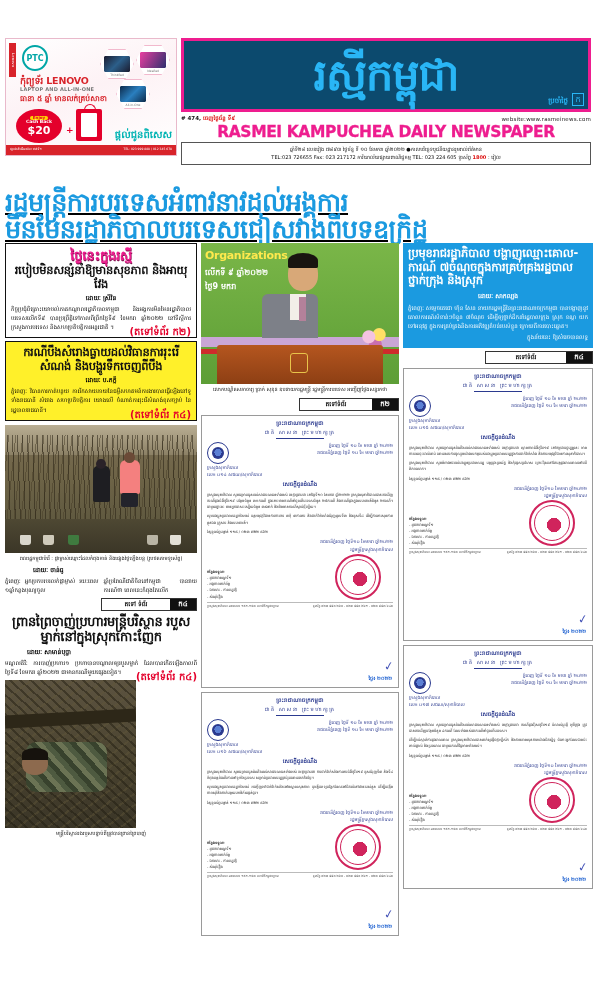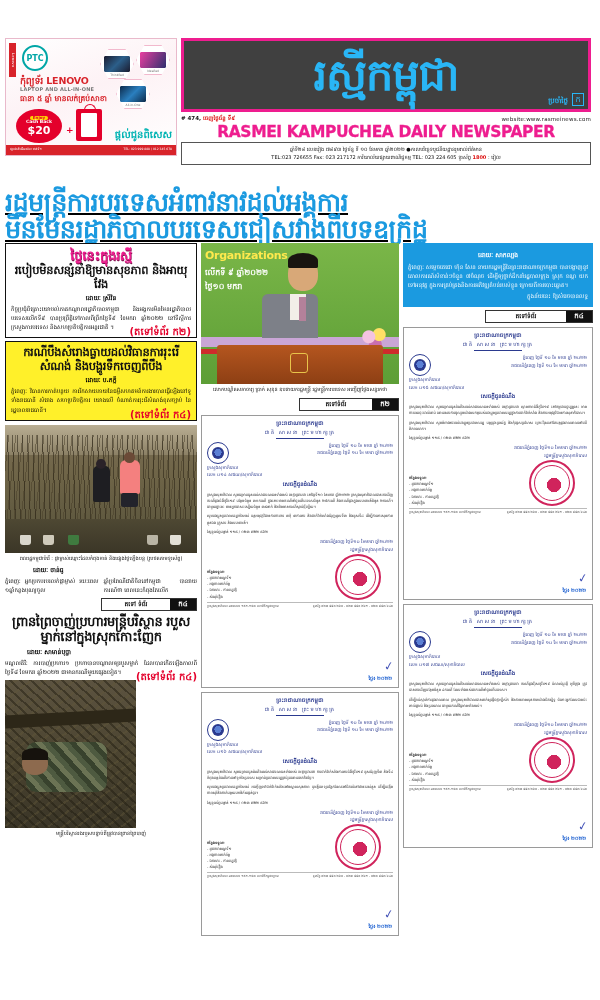--- a/index.html
+++ b/index.html
@@ -58,21 +58,21 @@
   .hex-c .scr { background: linear-gradient(135deg,#0d2a4a,#2a7fbf,#0d2a4a); }
   .hex .lbl { position: absolute; bottom: 1px; font-size: 3px; color: #777; }
   .ad-lenovo .khmer-cta { position: absolute; right: 4px; bottom: 12px; font-size: 10px; font-weight: bold; color: #00b3b3; }
   .ad-lenovo .footbar { position: absolute; left: 0; bottom: 0; width: 100%; height: 10px; background: #d8232a; color: #fff; font-size: 3px; padding: 2px 4px; }
   .ad-lenovo .footbar .fr { float: right; }
 
   
   .mast-center { flex: 1; display: flex; flex-direction: column; align-items: center; padding: 0 4px; }
   .logo-box {
     border: 3px solid #ee1d8f; width: 100%; height: 74px;
-    display: flex; align-items: center; justify-content: center; position: relative; background: #404040;
+    display: flex; align-items: center; justify-content: center; position: relative; background: #0c4a6e;
   }
   .logo-khmer { font-size: 43px; font-weight: bold; color: #29b6f6; letter-spacing: -1px; line-height: 1; }
   .logo-sub { position: absolute; right: 20px; bottom: 3px; font-size: 7px; color: #29b6f6; font-weight: bold; }
   .logo-badge { position: absolute; right: 4px; bottom: 3px; width: 12px; height: 13px; border: 1px solid #29b6f6; font-size: 8px; color: #29b6f6; display:flex; align-items:center; justify-content:center; }
   .issue-line { display: flex; width: 100%; align-items: center; justify-content: space-between; margin-top: 3px; font-size: 5.5px; }
   .issue-left { color: #111; font-weight: bold; }
   .issue-left .num { color: #111; }
   .issue-left .kh { color: #d11; }
   .issue-right { color: #222; letter-spacing: .2px; }
   .eng-title {
@@ -380,21 +380,21 @@
           <div class="hair"></div>
         </div>
         <div class="photo-cap">មន្ត្រីបរិស្ថានរងរបួសបន្ទាប់ពីត្រូវបានព្រានព្រៃបាញ់</div>
       </div>
     </div>
 
     <div class="col-mid">
       <div class="photo ph-official">
         <div class="banner-txt">Organizations</div>
         <div class="banner-kh1">លើកទី ៩ ឆ្នាំ២០២២</div>
-        <div class="banner-kh2">ថ្ងៃ១០ មករា</div>
+        <div class="banner-kh2">ថ្ងៃ9 មករា</div>
         <div class="skirt"></div>
         <div class="redband"></div>
         <div class="man-suit"></div>
         <div class="man-shirt"></div>
         <div class="man-tie"></div>
         <div class="man-head"></div>
         <div class="man-hair"></div>
         <div class="flowers"></div>
         <div class="podium"></div>
       </div>
@@ -486,20 +486,21 @@
             <span>ក្រសួងសុខាភិបាល អគារលេខ ១៥១-១៥៣ មហាវិថីកម្ពុជាក្រោម</span>
             <span>ទូរស័ព្ទ ០២៣ ៨៨០ ២៦០ - ០២៣ ៨៨០ ២៦១ - ០២៣ ៨៨៣ ៦៤០</span>
           </div>
         </div>
       </div>
     </div>
 
     <div class="col-right">
 
       <div class="blue-teaser">
+        <div class="bt-head">ប្រមុខរាជរដ្ឋាភិបាល បង្ហាញឈ្មោះគោល-ការណ៍ ៧ចំណុចក្នុងការគ្រប់គ្រងរដ្ឋបាលថ្នាក់ក្រុង និងស្រុក</div>
         <div class="bt-by">ដោយៈ សាកល្បង</div>
         <div class="bt-body">ភ្នំពេញៈ សម្តេចតេជោ ហ៊ុន សែន នាយករដ្ឋមន្ត្រីនៃព្រះរាជាណាចក្រកម្ពុជា បានបង្ហាញនូវគោលការណ៍សំខាន់ៗចំនួន ៧ចំណុច ដើម្បីឲ្យថ្នាក់ដឹកនាំរដ្ឋបាលក្រុង ស្រុក ខណ្ឌ យកទៅអនុវត្ត ក្នុងការគ្រប់គ្រងនិងការអភិវឌ្ឍតំបន់របស់ខ្លួន ក្រោយពីការបោះឆ្នោត។</div>
         <div class="bt-tail">ក្នុងន័យនេះ ឱ្យសំរេចបានលទ្ធ</div>
       </div>
       <div class="pageref" style="width:108px;margin-left:auto;">
         <span class="pr-txt">តទៅទំព័រ</span>
         <span class="pr-num">ក៤</span>
       </div>
 
       <div class="docs-grid" style="margin-top:4px;">

